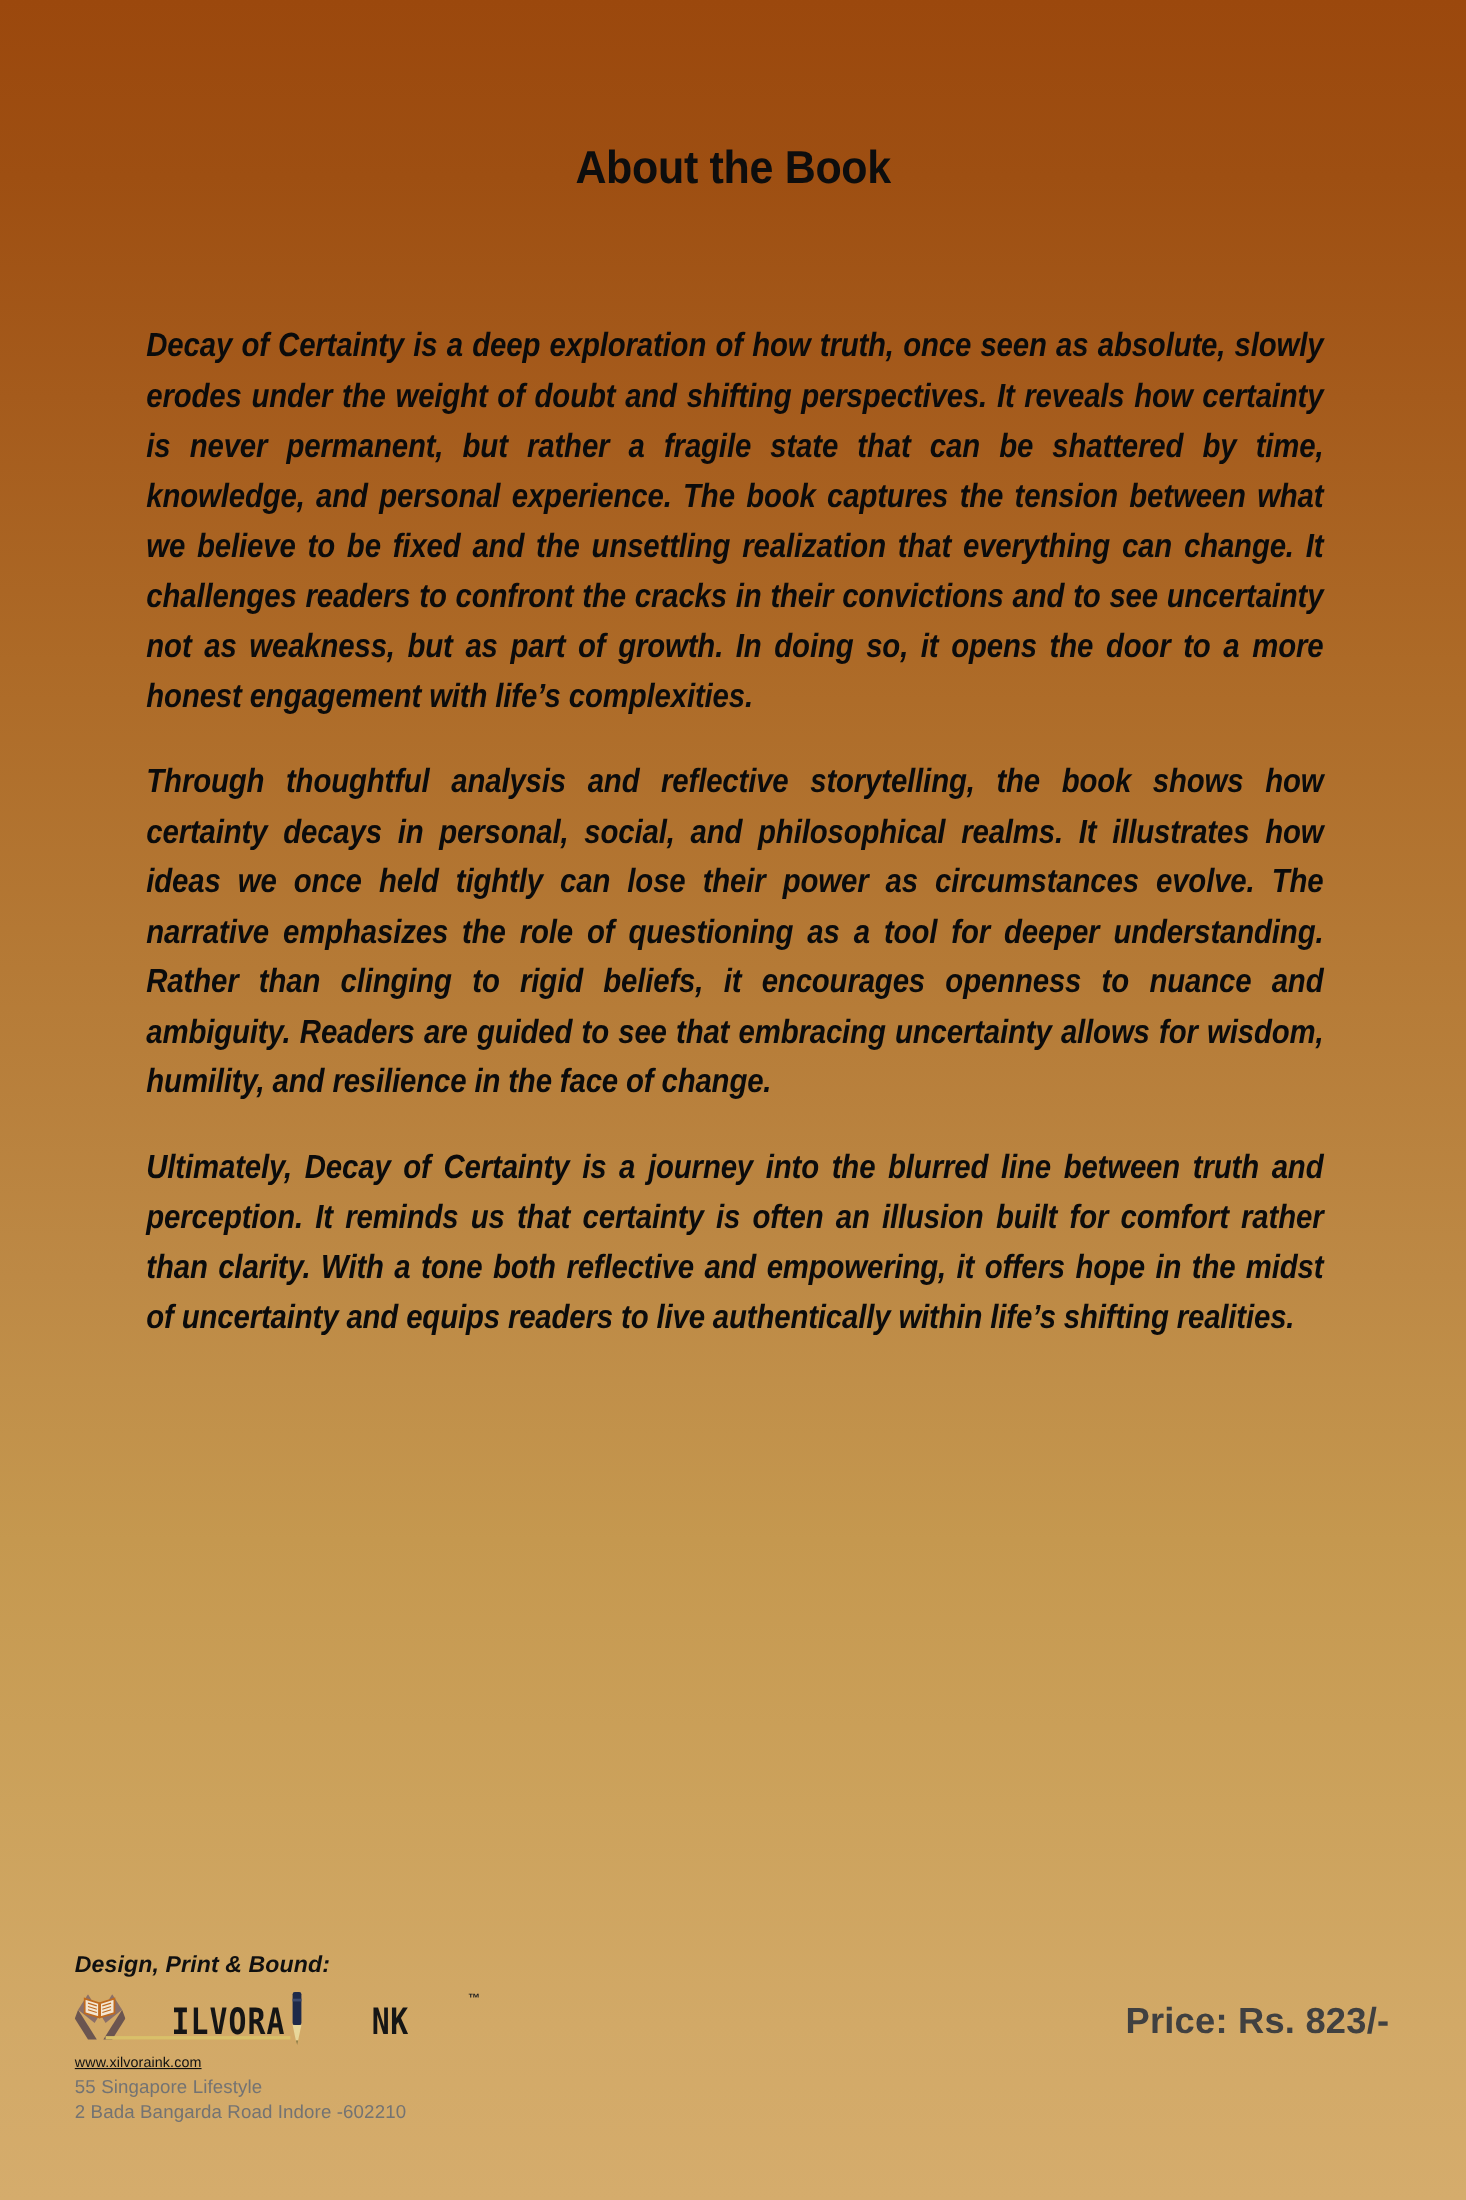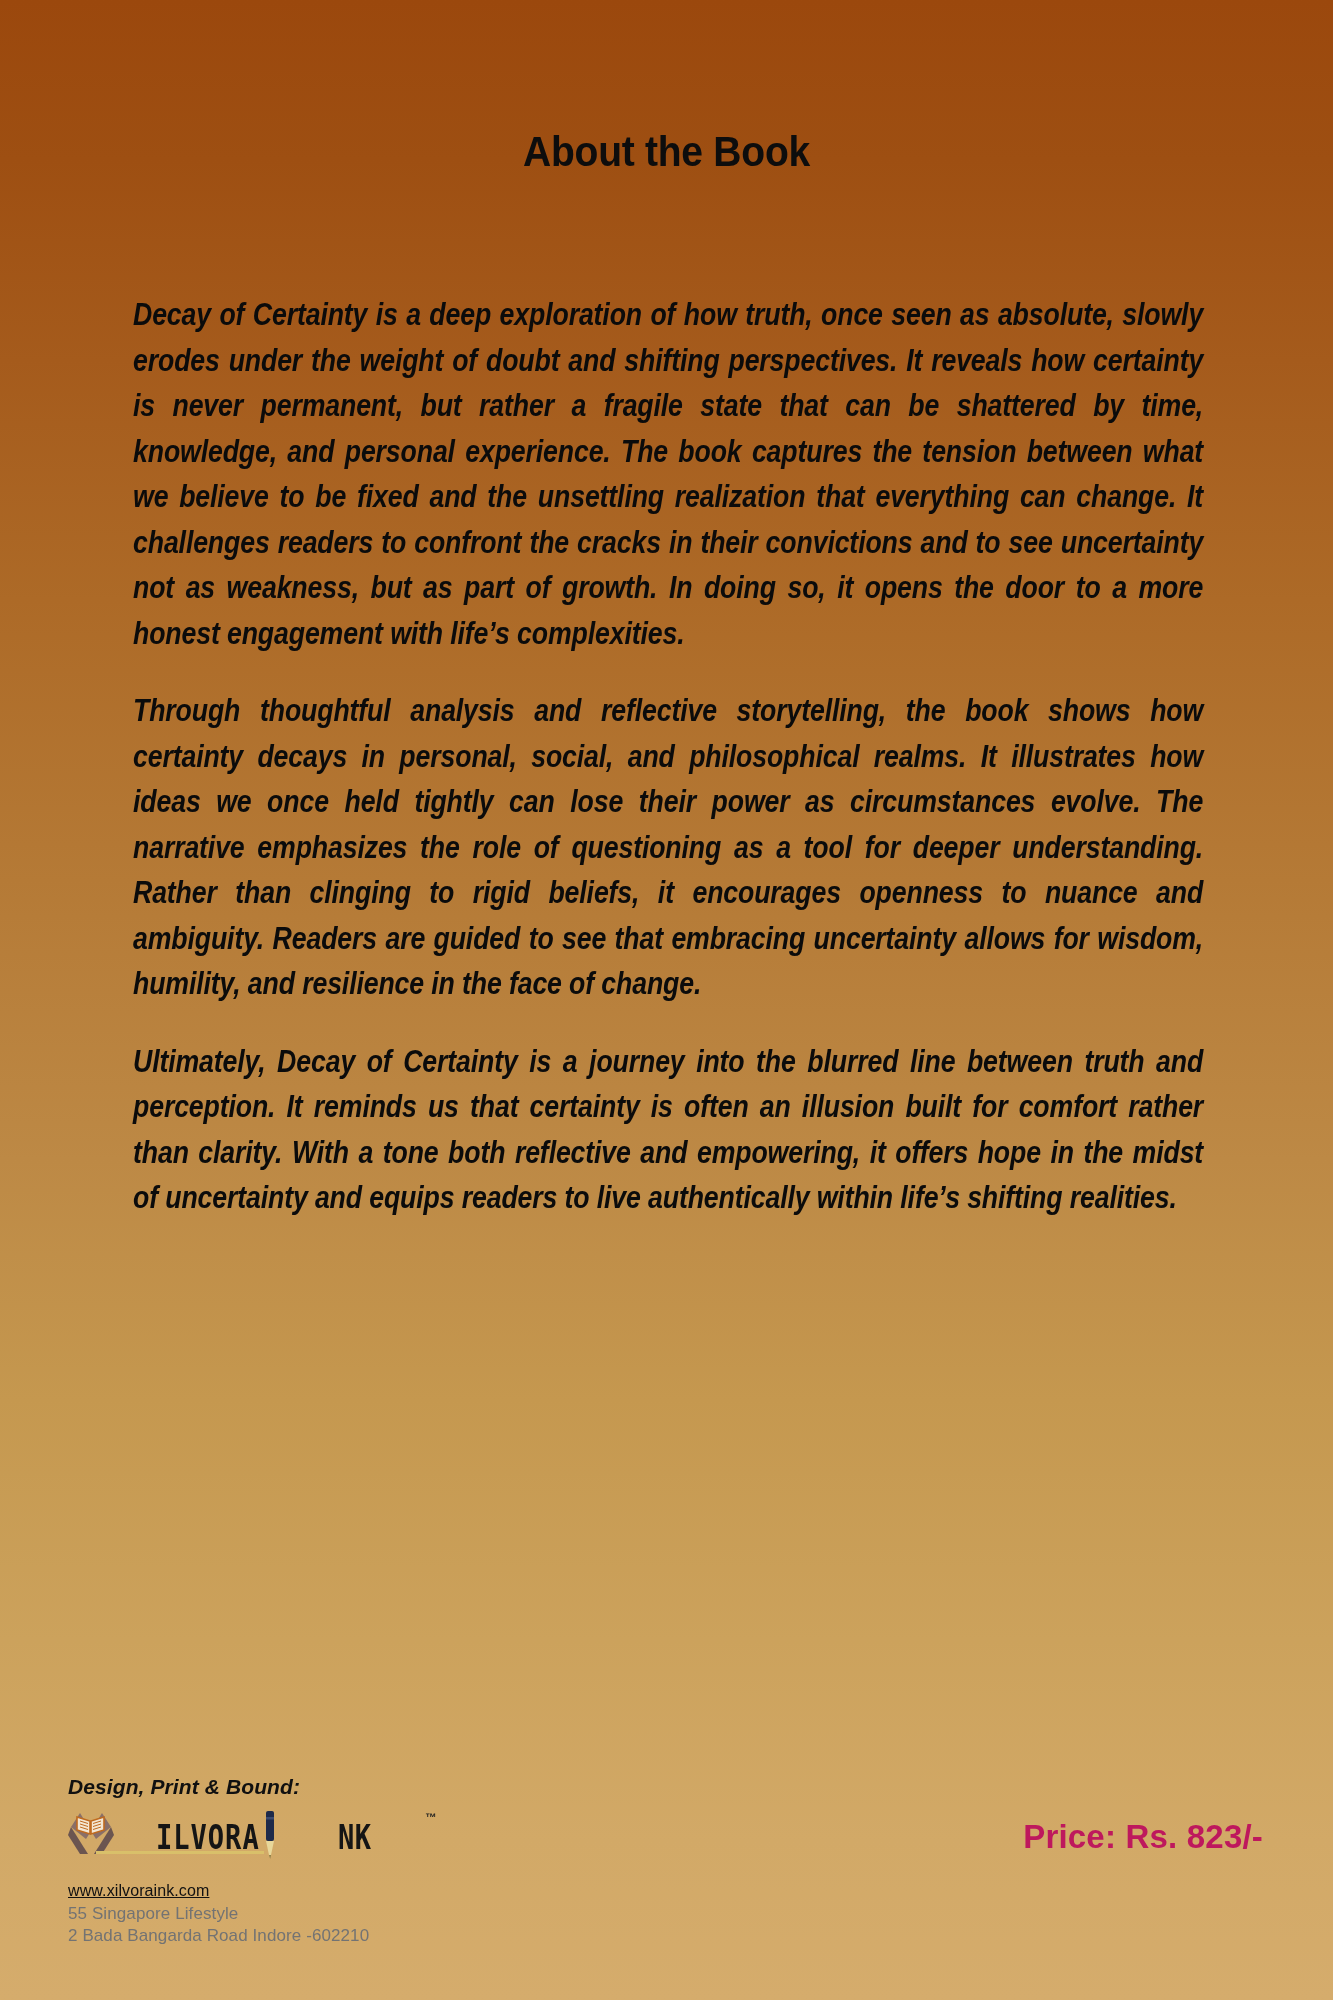--- a/index.html
+++ b/index.html
@@ -147,43 +147,43 @@
   .logo-tm {
     font-size: 11px;
     font-weight: bold;
     color: #202020;
     align-self: flex-start;
     margin-left: 2px;
     margin-top: 2px;
   }
 
   .footer-url {
-    font-size: 16px;
+    font-size: 13px;
     color: #111;
     text-decoration: underline;
     display: inline-block;
-    margin-top: 23px;
+    margin-top: 8px;
     letter-spacing: 0.1px;
   }
   .footer-addr {
     font-size: 17px;
     color: #737373;
     line-height: 22px;
     margin-top: 3px;
     letter-spacing: 0.1px;
   }
 
   
   .price {
     position: absolute;
     right: 70px;
     top: 1818px;
     font-size: 33px;
     font-weight: bold;
-    color: #be185d;
+    color: #404040;
     letter-spacing: 0.2px;
     white-space: nowrap;
   }
 </style>
 </head>
 <body>
 
 <div class="page">
 
   <div class="title">About the Book</div>

